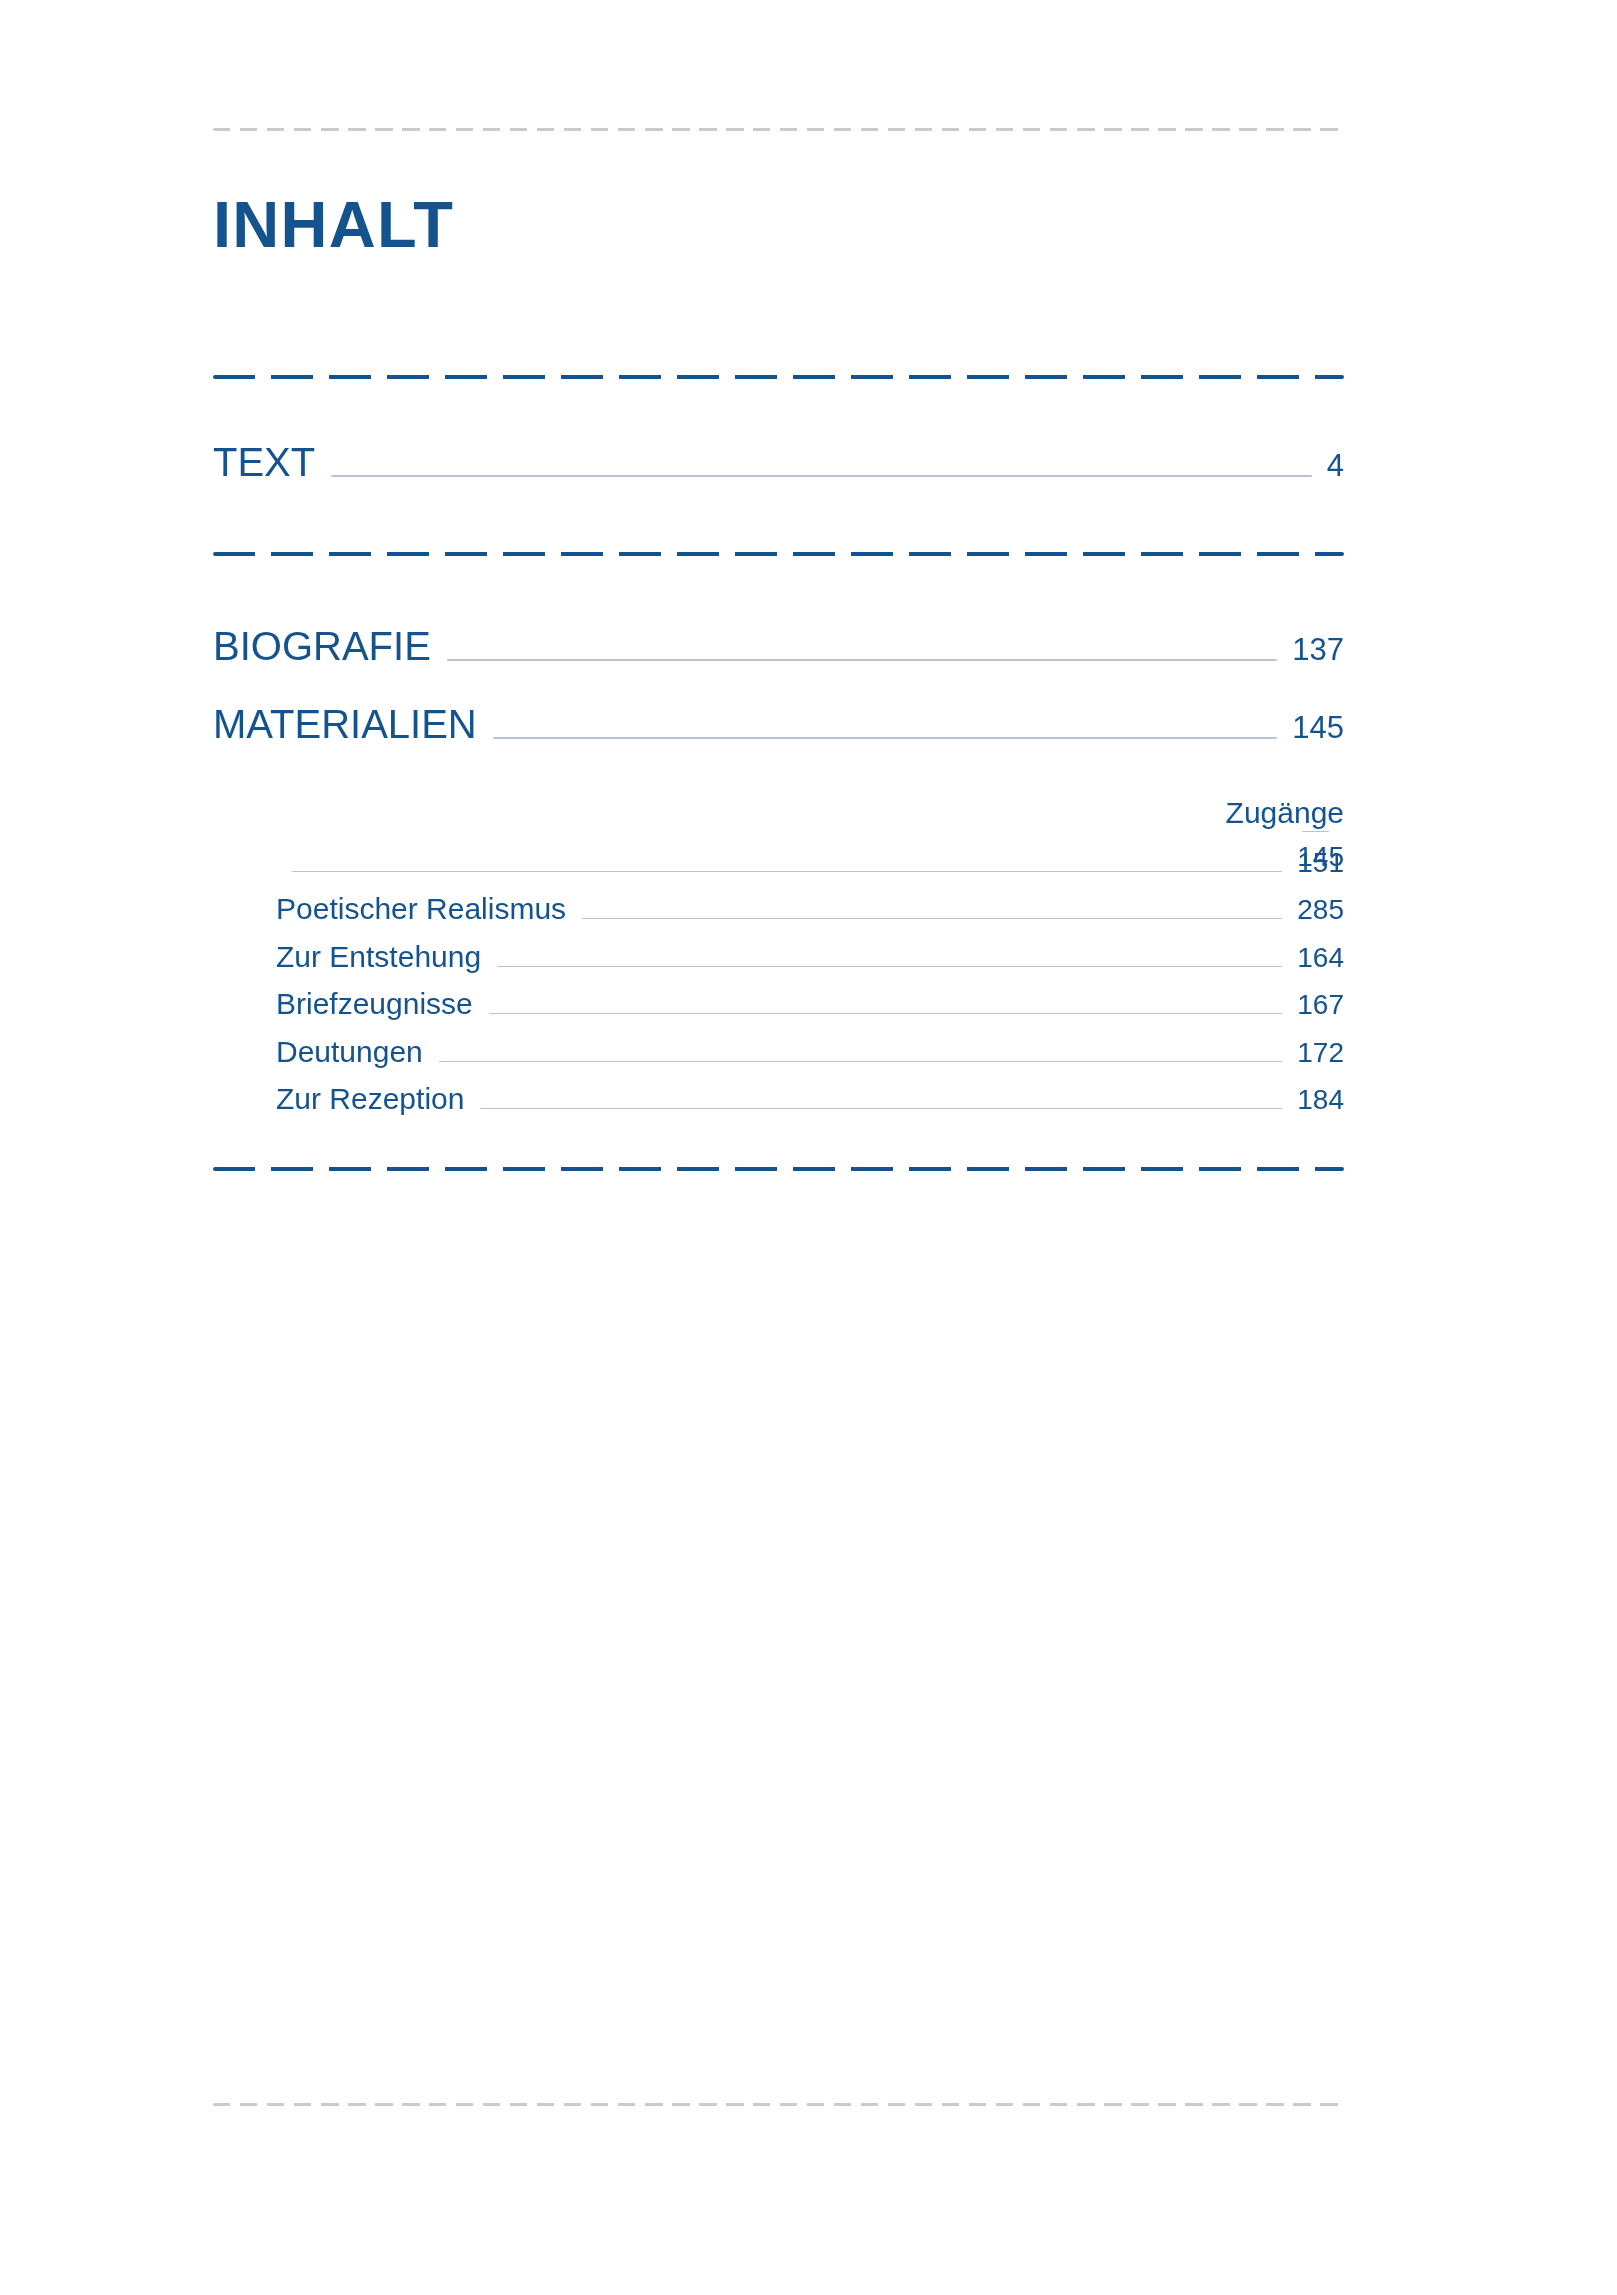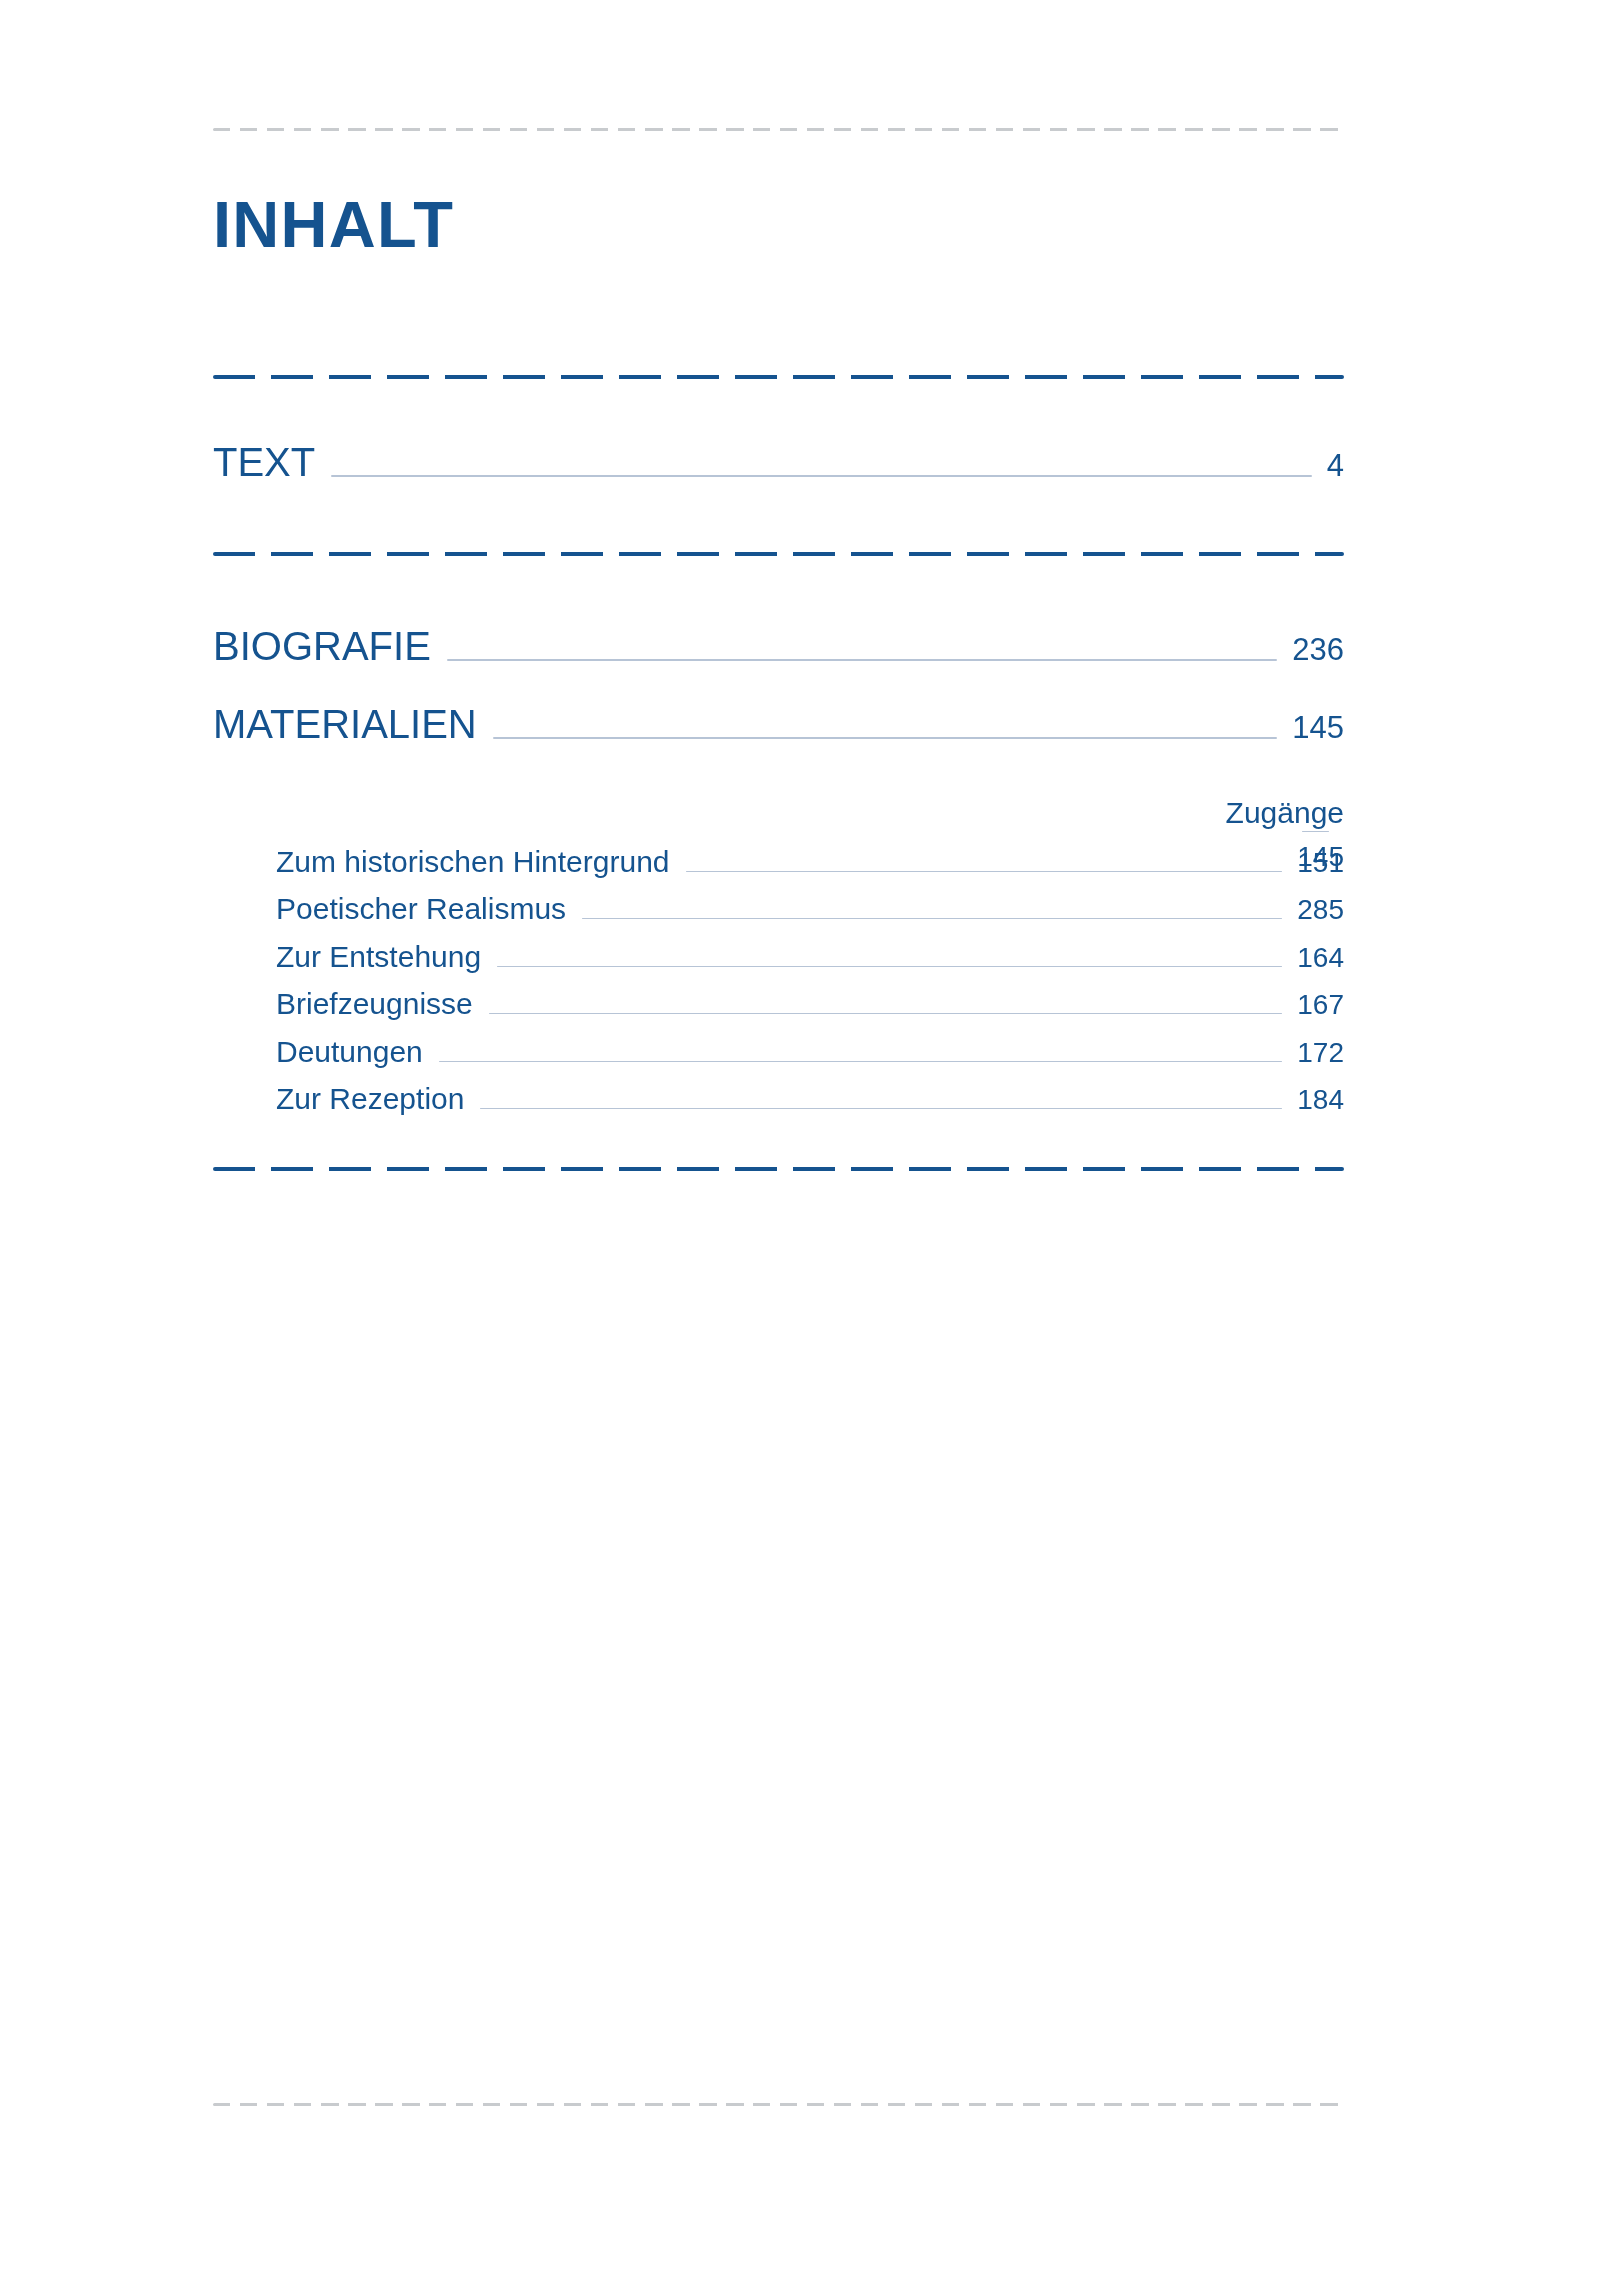--- a/index.html
+++ b/index.html
@@ -139,40 +139,39 @@
       <span class="label">TEXT</span>
       <span class="leader"></span>
       <span class="pagenum">4</span>
     </div>
 
     <div class="rule rule-blue sep2"></div>
 
     <div class="toc-row main m1">
       <span class="label">BIOGRAFIE</span>
       <span class="leader"></span>
-      <span class="pagenum">236</span>
+      <span class="pagenum">137</span>
     </div>
 
 
     <div class="toc-row main m3">
       <span class="label">MATERIALIEN</span>
       <span class="leader"></span>
       <span class="pagenum">145</span>
     </div>
 
     <div class="toc-sublist">
 
       <div class="toc-row sub">
         <span class="label">Zugänge</span>
         <span class="leader"></span>
         <span class="pagenum">145</span>
       </div>
 
       <div class="toc-row sub">
-        <span class="label">Zum historischen Hintergrund</span>
         <span class="leader"></span>
         <span class="pagenum">151</span>
       </div>
 
       <div class="toc-row sub">
         <span class="label">Poetischer Realismus</span>
         <span class="leader"></span>
         <span class="pagenum">285</span>
       </div>
 

